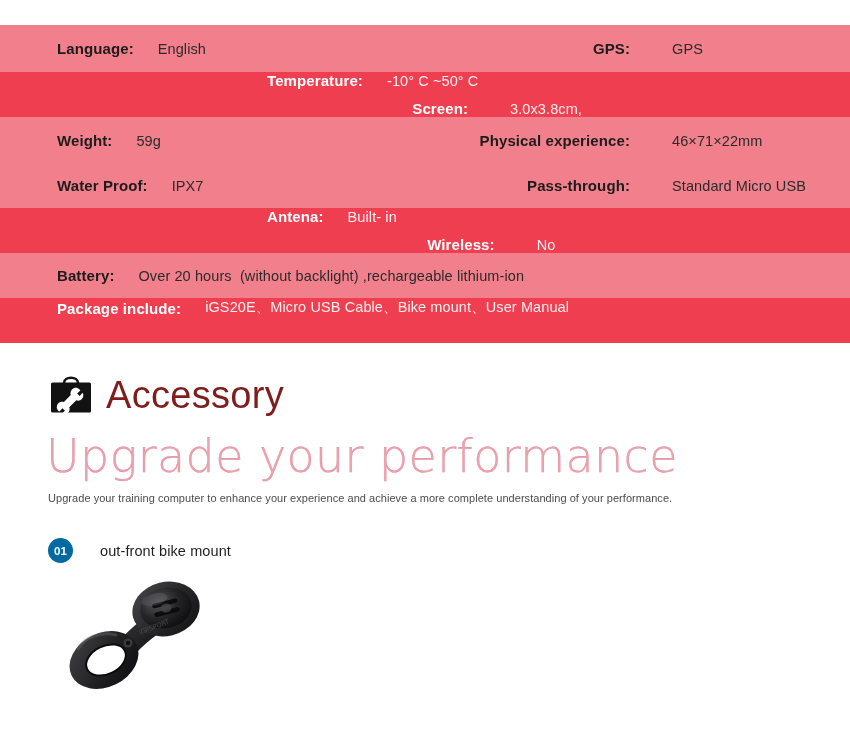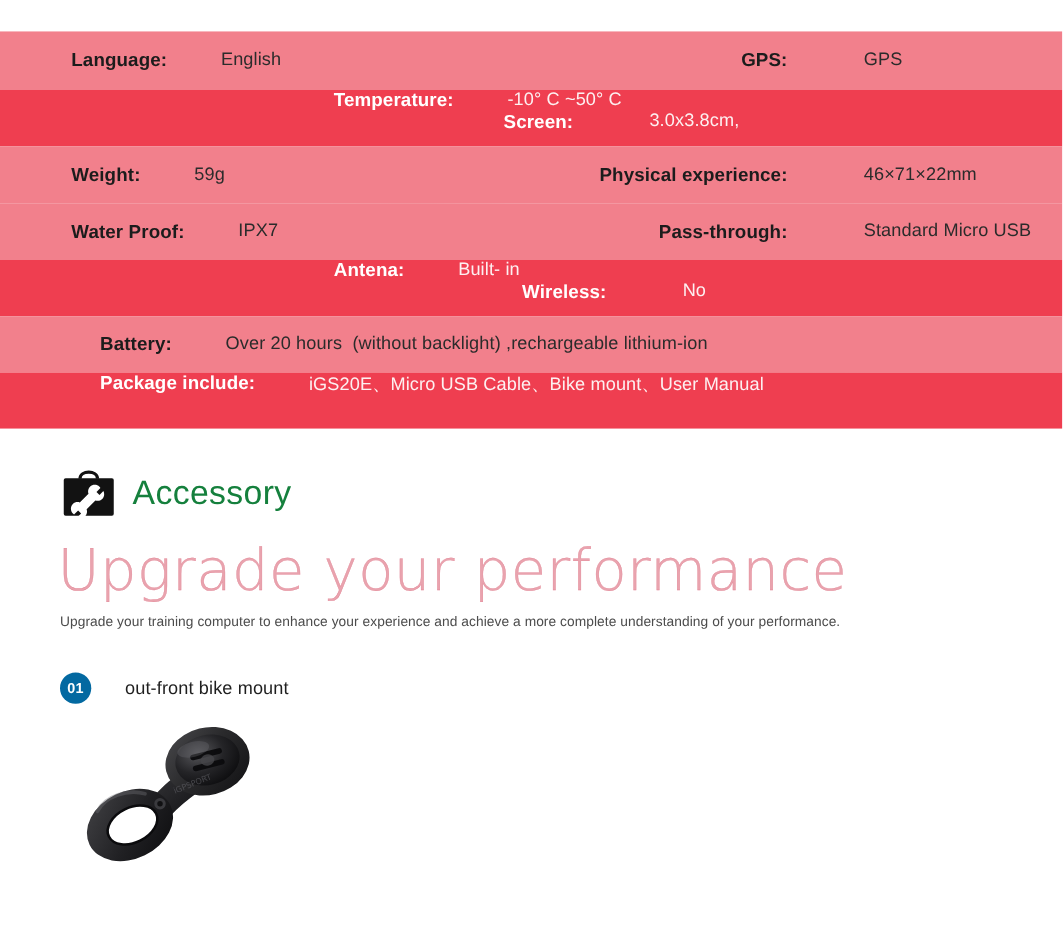--- a/index.html
+++ b/index.html
@@ -62,23 +62,22 @@
     z-index: 3;
     display: flex;
     align-items: center;
     width: 100%;
   }
   .spec-row.light { background: #f2808c; }
   .spec-row.dark  { background: #ef3e50; flex-direction: column; }
 
   .cell {
     display: flex;
-    align-items: flex-start;
+    align-items: flex-end;
     white-space: nowrap;
-    gap: 19px;
   }
   .cell-left  { width: 430px; padding-left: 57px; }
   .cell-right { flex: 1; }
 
   .cell-right .lbl {
     width: 200px;
     text-align: right;
     display: inline-block;
   }
 
@@ -94,44 +93,44 @@
     letter-spacing: .1px;
   }
   .cell-right .val { margin-left: 42px; }
 
   .spec-row.light .lbl { color: #1c1c1c; }
   .spec-row.light .val { color: #2b2b2b; }
   .spec-row.dark  .lbl { color: #ffffff; }
   .spec-row.dark  .val { color: #fdf0f1; }
 
   
-  .cell-full { width: 100%; padding-left: 80px; }
+  .cell-full { width: 100%; padding-left: 57px; }
 
   
   .accessory {
     background: #ffffff;
     padding: 0;
     position: relative;
   }
 
   .acc-head {
     display: flex;
     align-items: center;
     padding: 30px 0 0 48px;
   }
   .acc-icon {
     width: 46px;
     height: 43px;
     flex: 0 0 auto;
     margin-right: 12px;
   }
   .acc-title {
-    font-size: 27px;
+    font-size: 38px;
     font-weight: normal;
-    color: #15803d;
+    color: #7f1d1d;
     letter-spacing: .3px;
     line-height: 1;
   }
 
   .acc-tagline {
     padding-left: 46px;
     margin-top: 16px;
     font-size: 46px;
     font-weight: 300;
     color: #e9a3ae;

